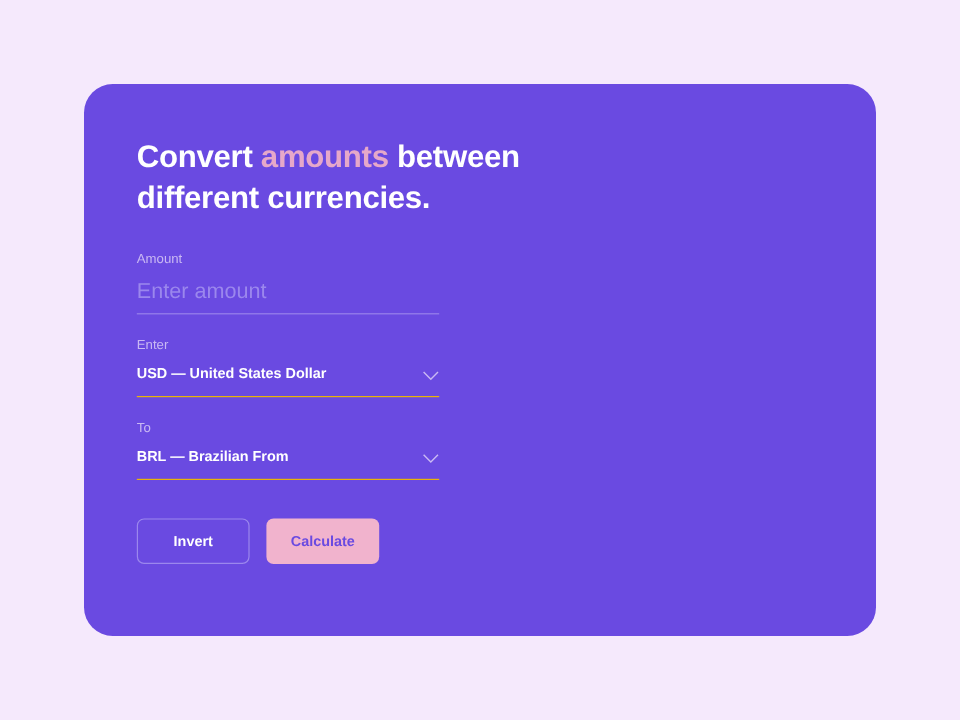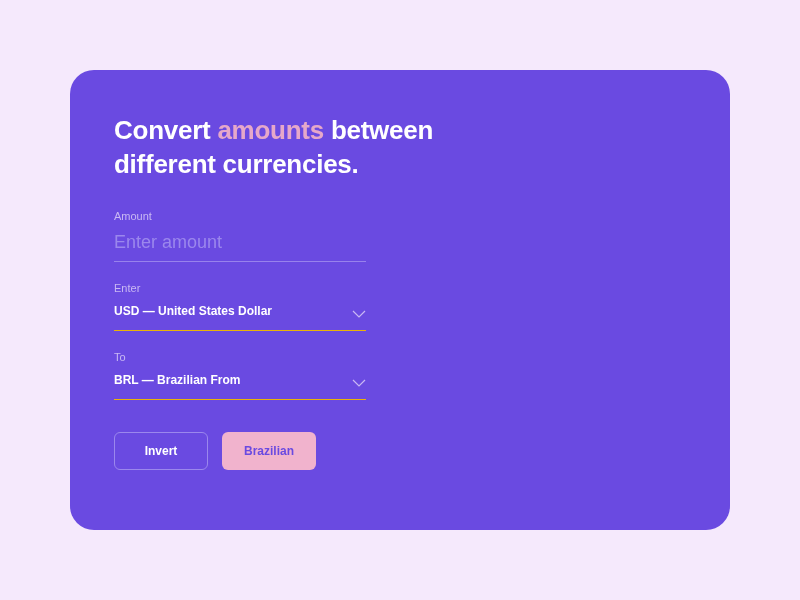--- a/index.html
+++ b/index.html
@@ -136,16 +136,16 @@
         <span class="chevron">
           <svg width="14" height="8" viewBox="0 0 14 8" fill="none">
               <path d="M1 1L7 7L13 1" stroke="currentColor" stroke-width="1.2"></path>
             </svg>
         </span>
       </div>
     </div>
 
     <div class="buttons">
       <button class="btn btn-outline">Invert</button>
-      <button class="btn btn-primary">Brazilian</button>
+      <button class="btn btn-primary">Calculate</button>
     </div>
   </div>
 </div>
 
 </body></html>

